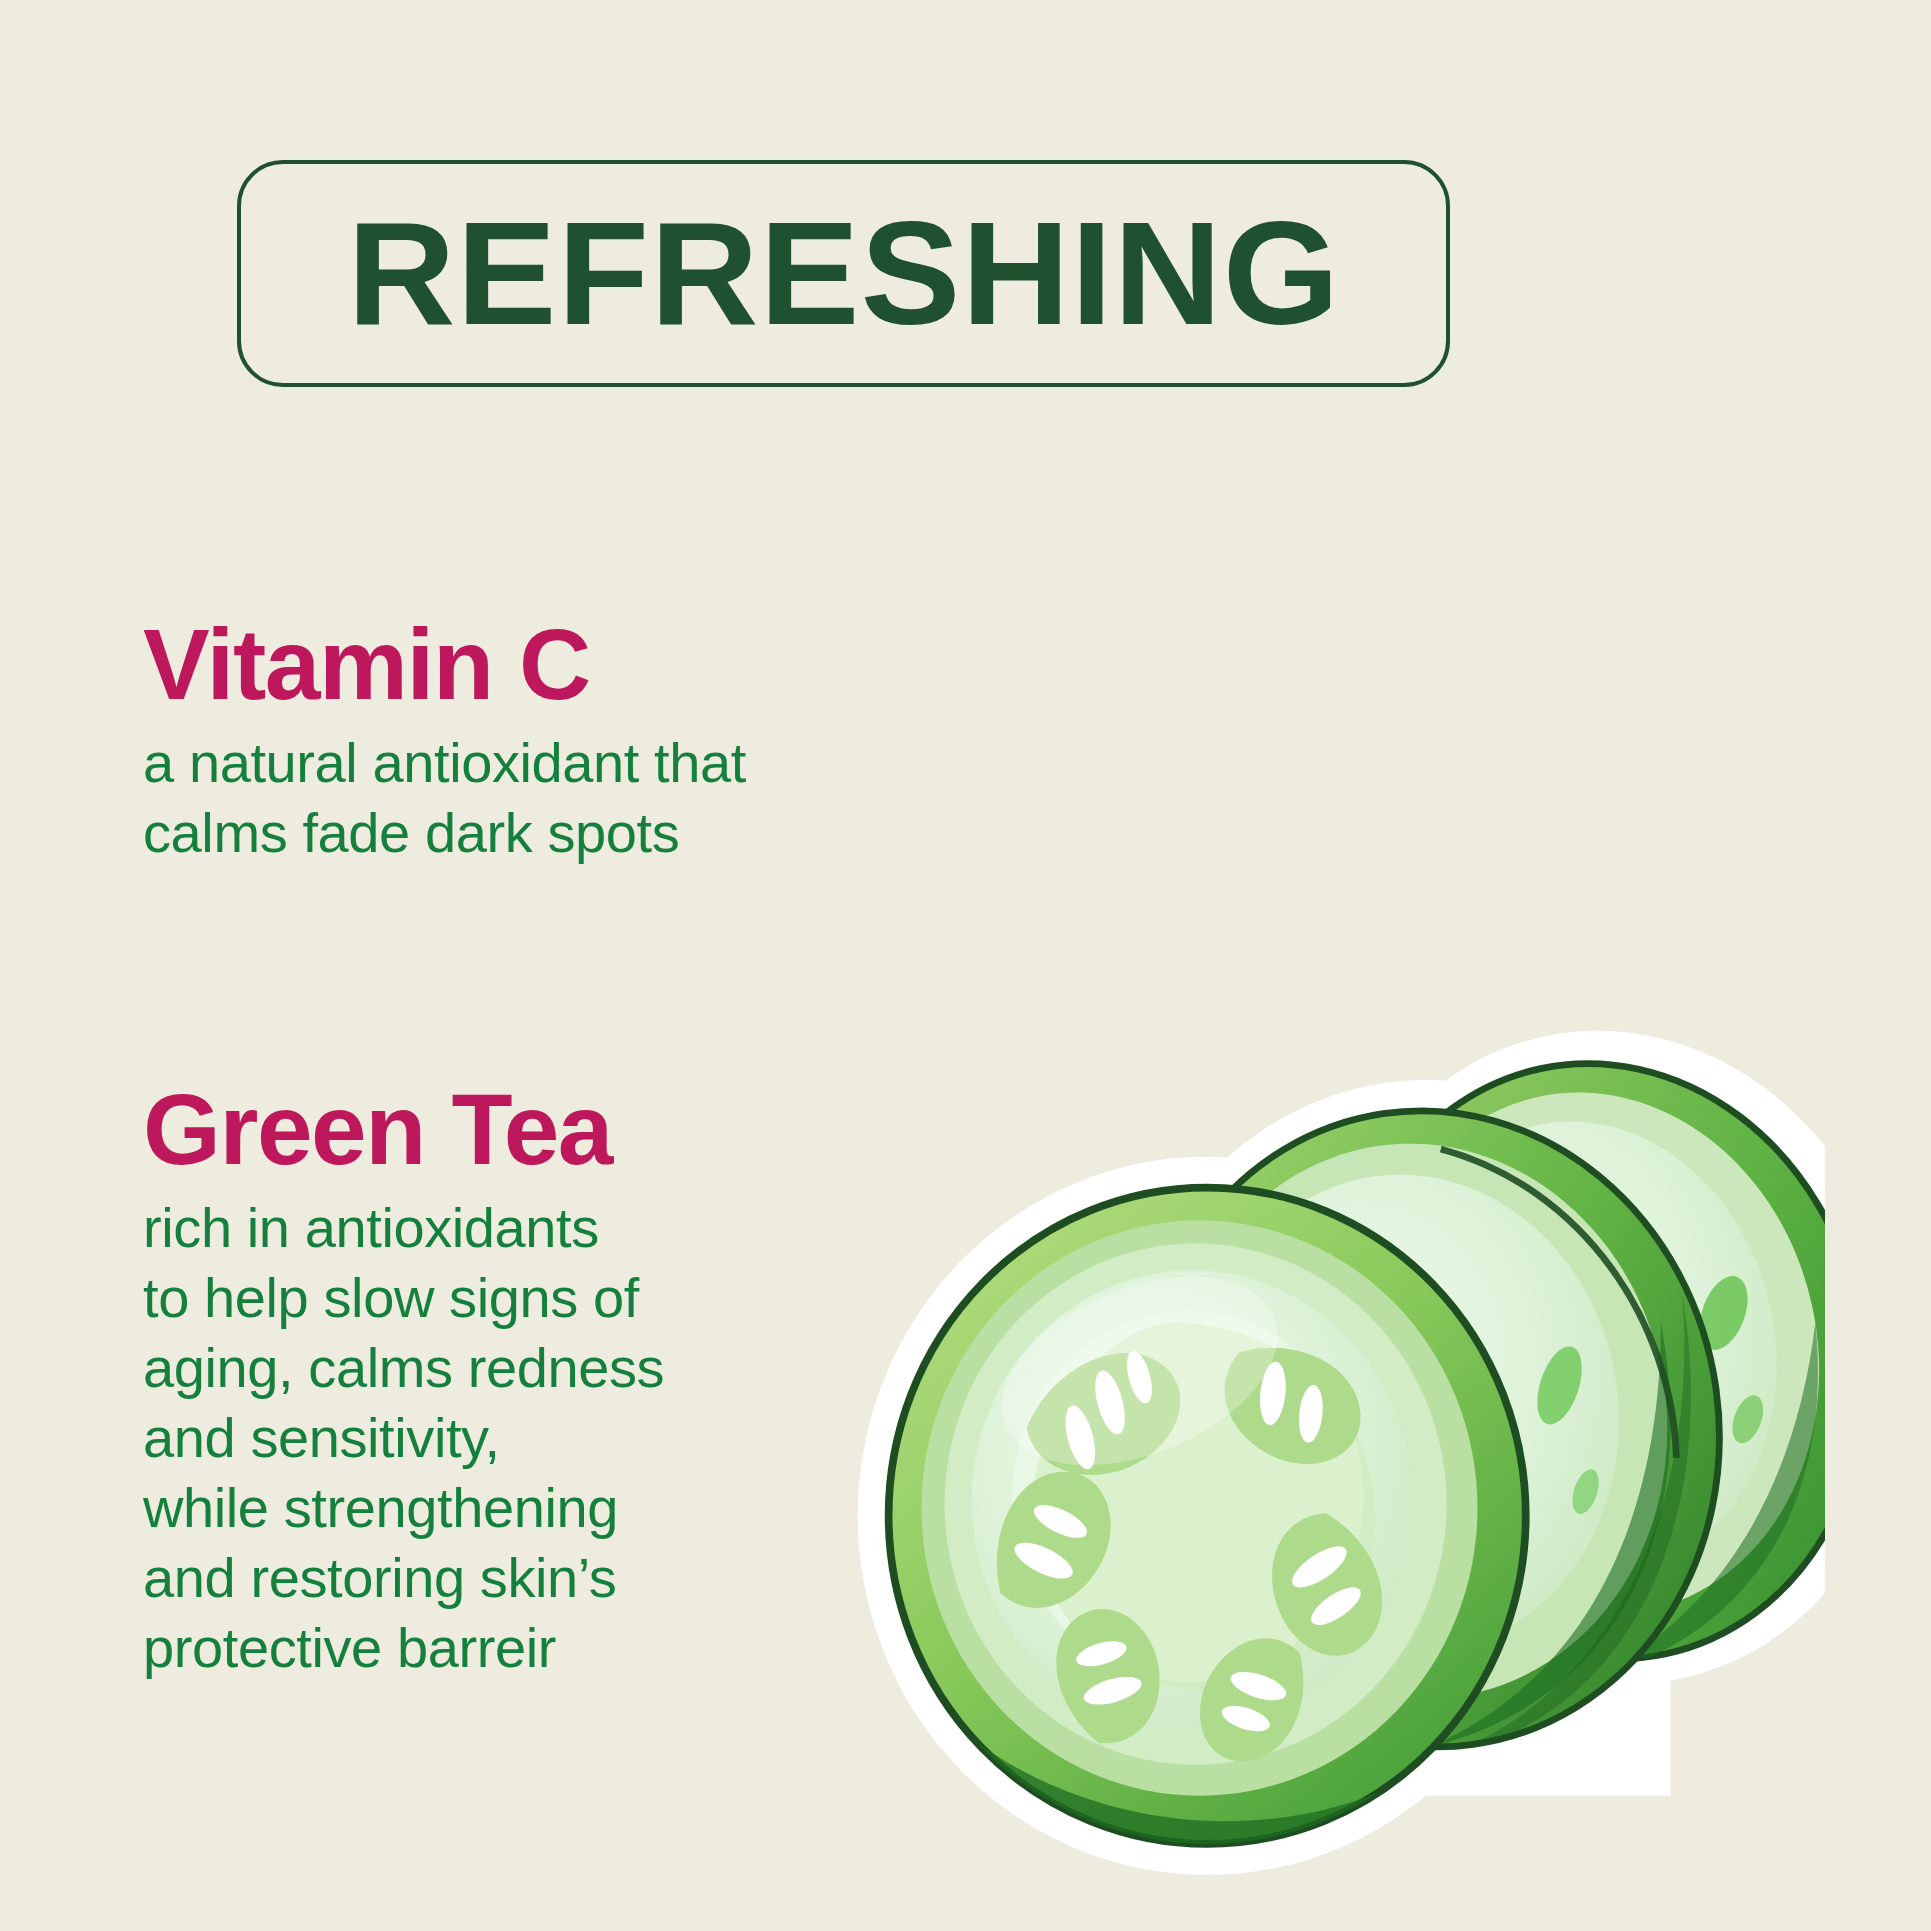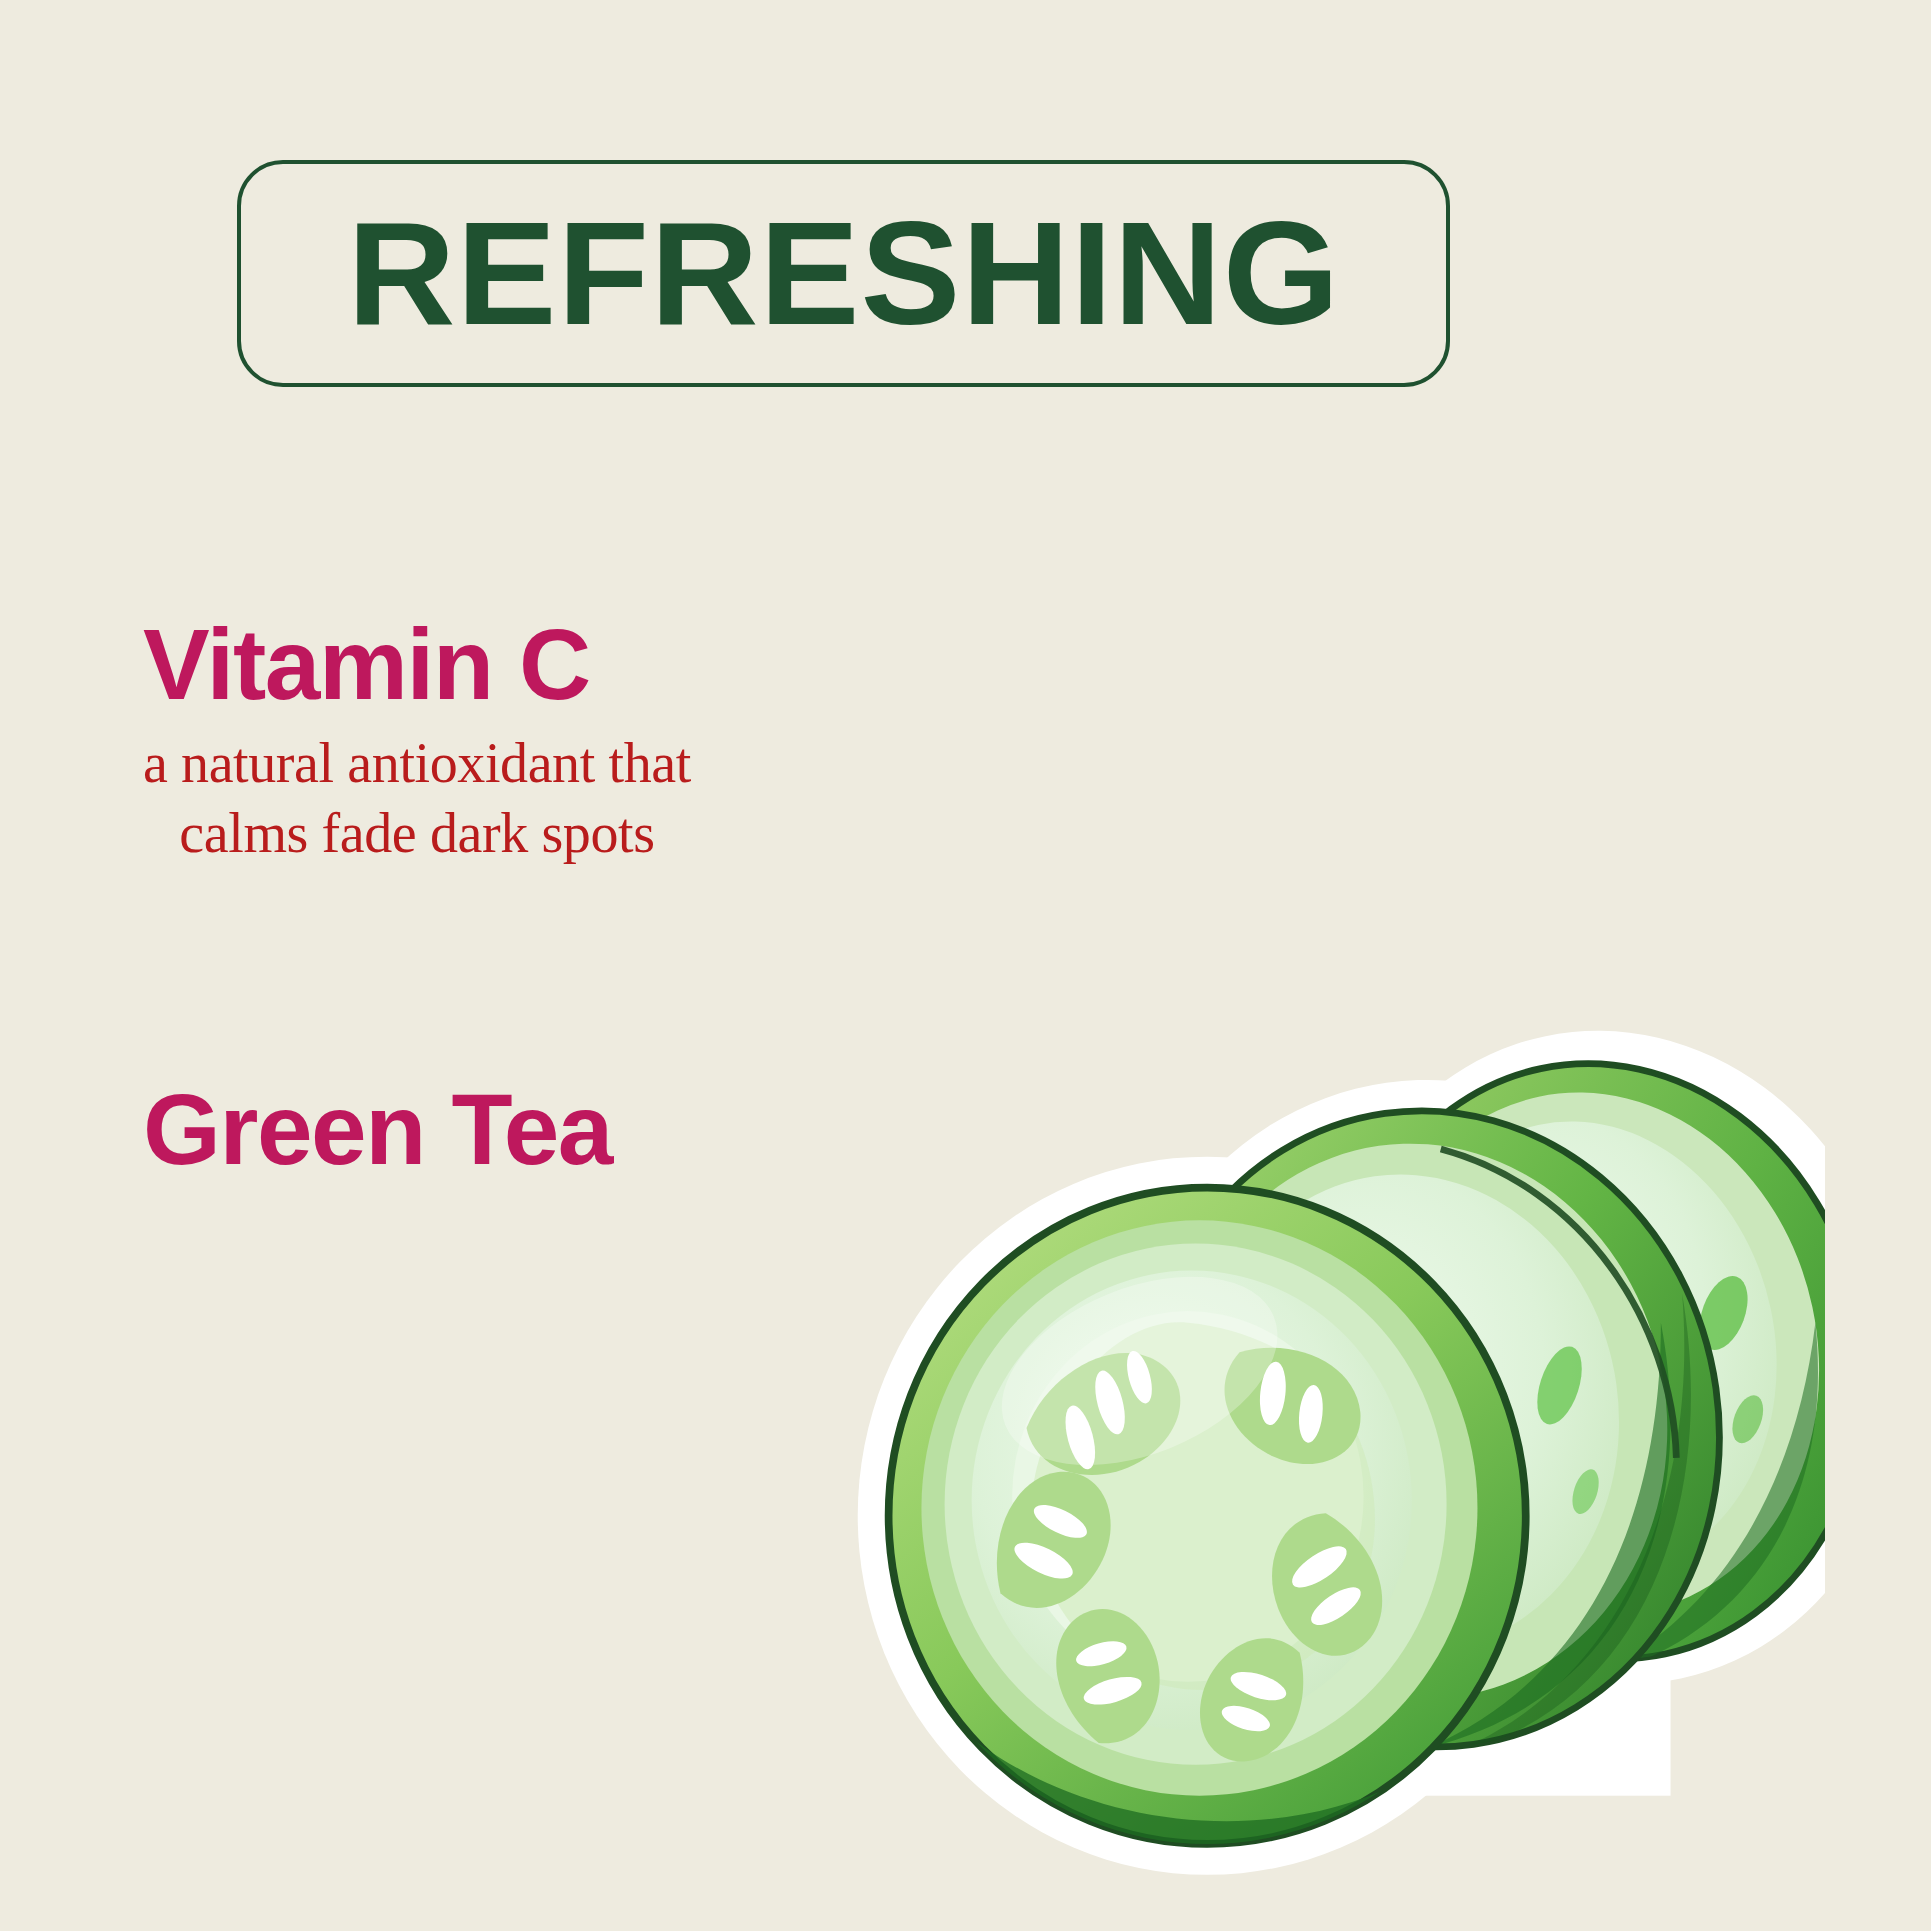--- a/index.html
+++ b/index.html
@@ -55,28 +55,27 @@
     font-family: Liberation Sans, sans-serif;
     font-weight: bold;
     font-size: 100px;
     line-height: 1.0;
     color: #be185d;
     letter-spacing: -1.4px;
     margin: 0 0 13.5px 0;
     white-space: nowrap;
   }
   .block-body {
-    font-family: Liberation Serif, serif;
+    font-family: Liberation Sans, sans-serif;
     font-weight: normal;
     font-size: 56px;
     line-height: 70px;
-    color: #b91c1c;
+    color: #15803d;
     letter-spacing: -0.4px;
     margin: 0;
-    text-align: center;
   }
   .block-body .ln {
     display: block;
     white-space: nowrap;
   }
 
   #block-vitc { top: 614px; }
   #block-greentea { top: 1079px; }
 
   
@@ -101,20 +100,29 @@
   <div class="block" id="block-vitc">
     <h2 class="block-heading">Vitamin C</h2>
     <p class="block-body">
       <span class="ln">a natural antioxidant that</span>
       <span class="ln">calms fade dark spots</span>
     </p>
   </div>
 
   <div class="block" id="block-greentea">
     <h2 class="block-heading">Green Tea</h2>
+    <p class="block-body">
+      <span class="ln">rich in antioxidants</span>
+      <span class="ln">to help slow signs of</span>
+      <span class="ln">aging, calms redness</span>
+      <span class="ln">and sensitivity,</span>
+      <span class="ln">while strengthening</span>
+      <span class="ln">and restoring skin’s</span>
+      <span class="ln">protective barreir</span>
+    </p>
   </div>
 
   <div class="cuke-wrap">
     <svg class="cuke-svg" viewBox="0 0 1010 930" xmlns="http://www.w3.org/2000/svg">
       <defs>
         <clipPath id="clipFront">
           <ellipse cx="370" cy="530" rx="330" ry="340"></ellipse>
         </clipPath>
         <clipPath id="clipMid">
           <ellipse cx="600" cy="440" rx="300" ry="330" transform="rotate(-8 600 440)"></ellipse>

